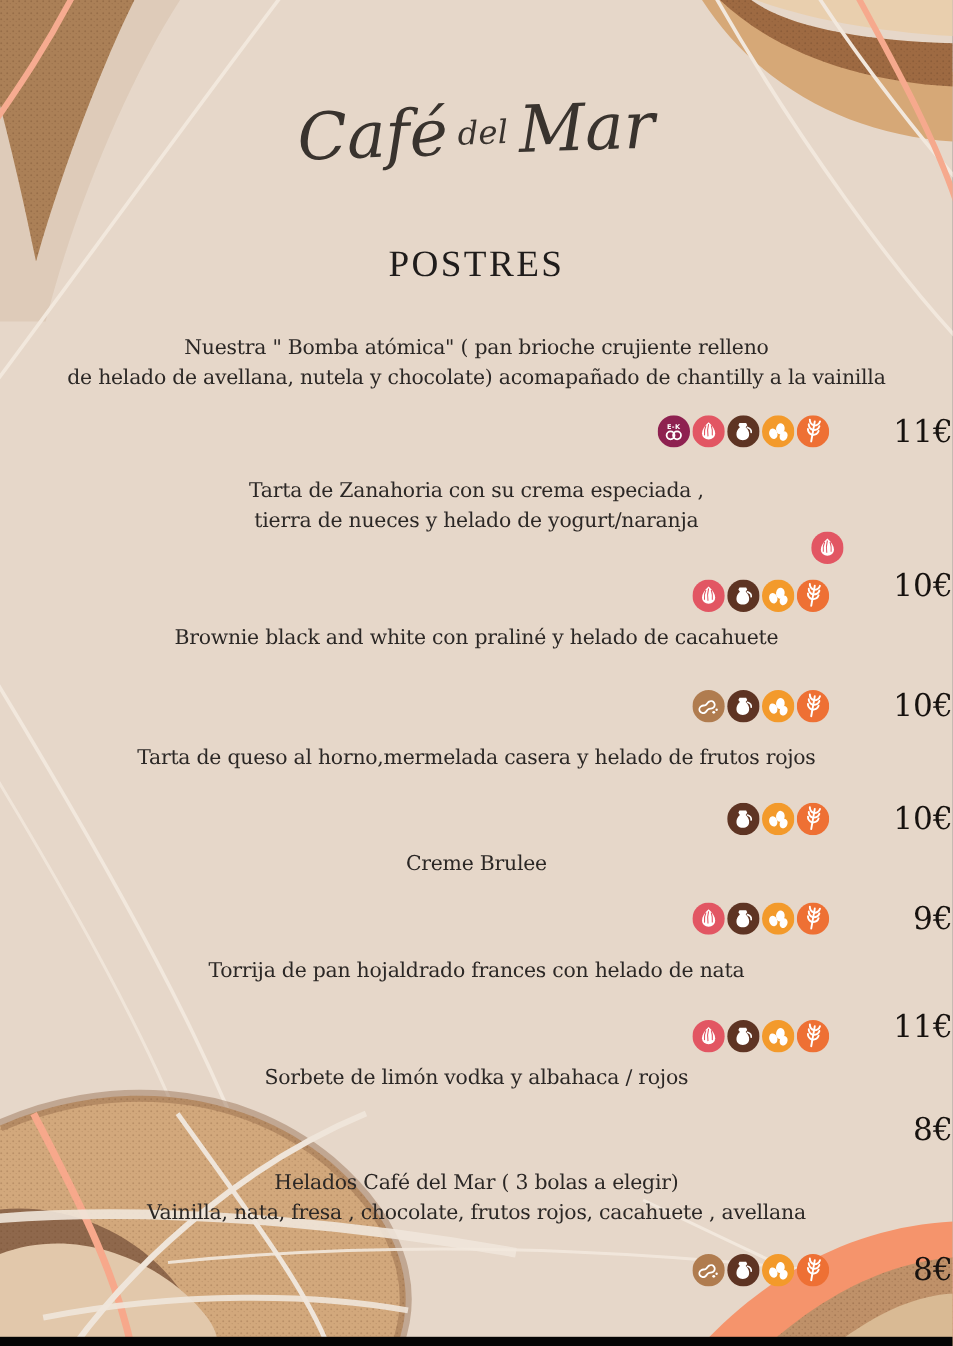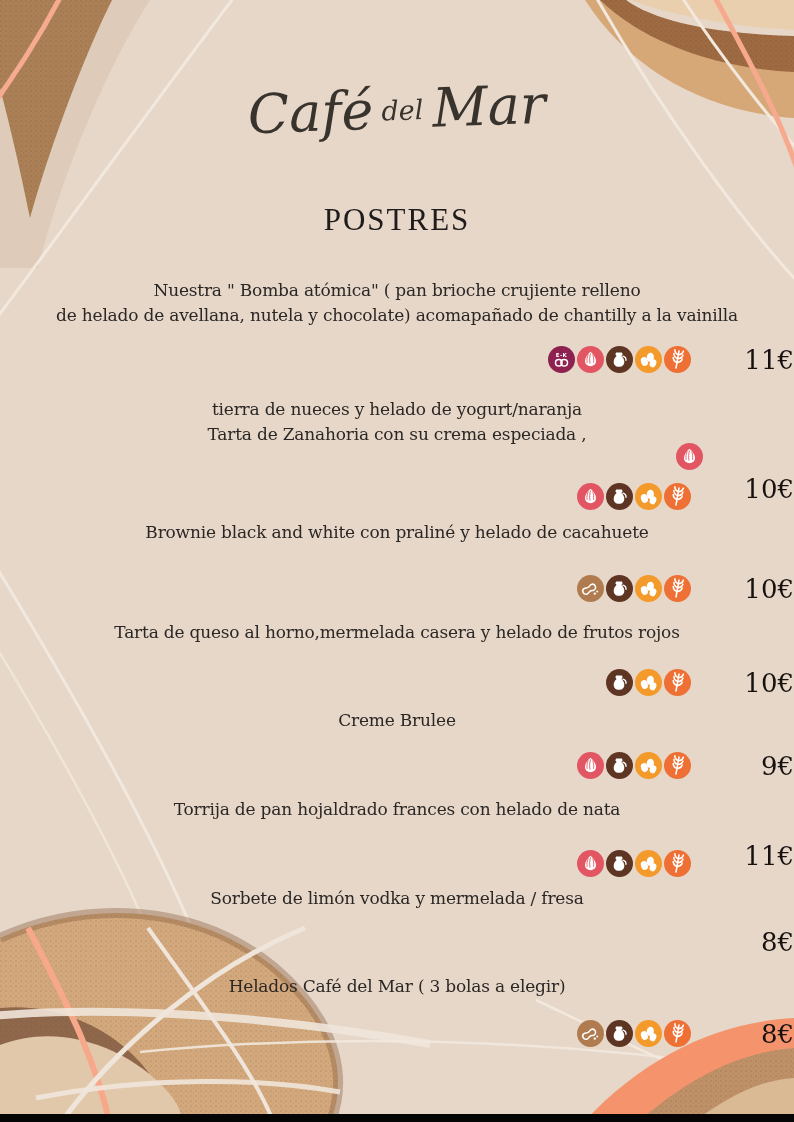--- a/index.html
+++ b/index.html
@@ -166,22 +166,22 @@
       <path d="M13.5 16.5 C11 16 9.3 14.5 9 12.3"></path>
                   <path d="M13.5 16.5 C16 16 17.7 14.5 18 12.3"></path>
                 </g>
               </svg>
             </span>
           </span>
         </div>
       </div>
       <div class="menu-item i2">
         <div class="item-name">
+          <div class="nline">Tarta de Zanahoria con su crema especiada ,</div>
           <div class="nline">tierra de nueces y helado de yogurt/naranja</div>
-          <div class="nline">Tarta de Zanahoria con su crema especiada ,</div>
         </div>
         <span class="extra-icon"><span class="al-icon">
     <svg width="27" height="27" viewBox="0 0 27 27">
               <circle cx="13.5" cy="13.5" r="13.5" fill="#e25663"></circle>
               <path d="M13.5 5.8 C10 9 8 12 8 15.2 a5.5 5 0 0 0 11 0 C19 12 17 9 13.5 5.8 Z" fill="#fff"></path>
       <path d="M11.3 8.5 C10.1 11 9.7 13.5 10.1 16.8 M13.5 7.4 C12.6 10.5 12.4 14 13 17.6 M15.7 8.5 C16.6 11 16.9 13.5 16.6 16.8" stroke="#e25663" stroke-width="0.9" fill="none"></path>
             </svg>
           </span></span>
         <div class="price-row">
           <span class="price">10€</span>
@@ -410,29 +410,30 @@
       <path d="M13.5 16.5 C11 16 9.3 14.5 9 12.3"></path>
                   <path d="M13.5 16.5 C16 16 17.7 14.5 18 12.3"></path>
                 </g>
               </svg>
             </span>
           </span>
         </div>
       </div>
       <div class="menu-item i7">
         <div class="item-name">
-          <div class="nline">Sorbete de limón vodka y mermelada / fresa</div>
+          <div class="nline">Sorbete de limón vodka y albahaca / rojos</div>
         </div>
         <div class="price-row">
           <span class="price">8€</span>
         </div>
       </div>
       <div class="menu-item i8">
         <div class="item-name">
           <div class="nline">Helados Café del Mar ( 3 bolas a elegir)</div>
+          <div class="nline">Vainilla, nata, fresa , chocolate, frutos rojos, cacahuete , avellana</div>
         </div>
         <div class="price-row">
           <span class="price">8€</span>
           <span class="al-row">
             <span class="al-icon">
     <svg width="27" height="27" viewBox="0 0 27 27">
                 <circle cx="13.5" cy="13.5" r="13.5" fill="#b07c4f"></circle>
                 <g transform="rotate(-30 13.5 13.5)">
                   <path d="M8.2 16.6 a3.1 3.1 0 0 1 0 -6.2 c1.6 0 2.3 1 3.8 1 s2.2 -1 3.8 -1 a3.1 3.1 0 0 1 0 6.2 c-1.6 0 -2.3 -1 -3.8 -1 s-2.2 1 -3.8 1 Z" fill="none" stroke="#fff" stroke-width="1.5"></path>
                 </g>

